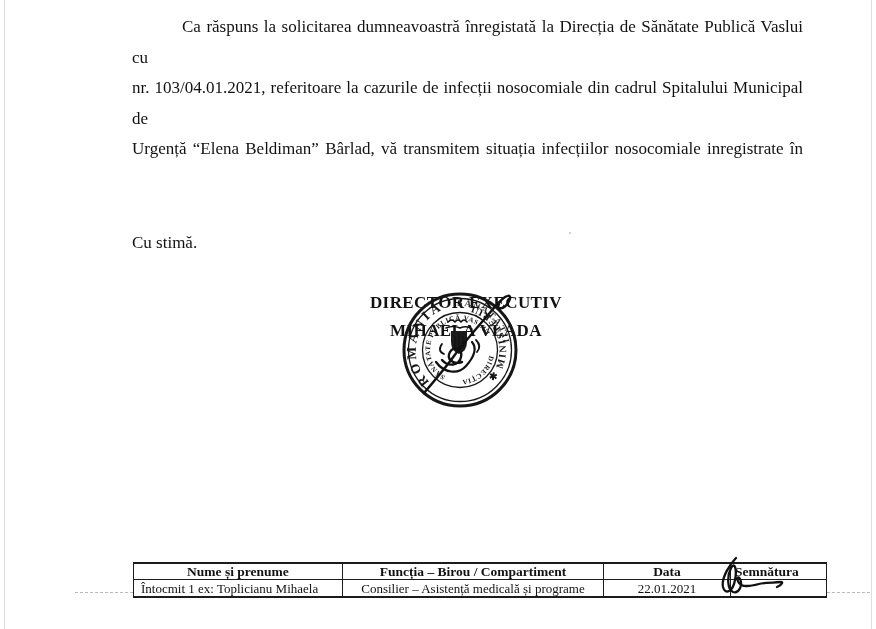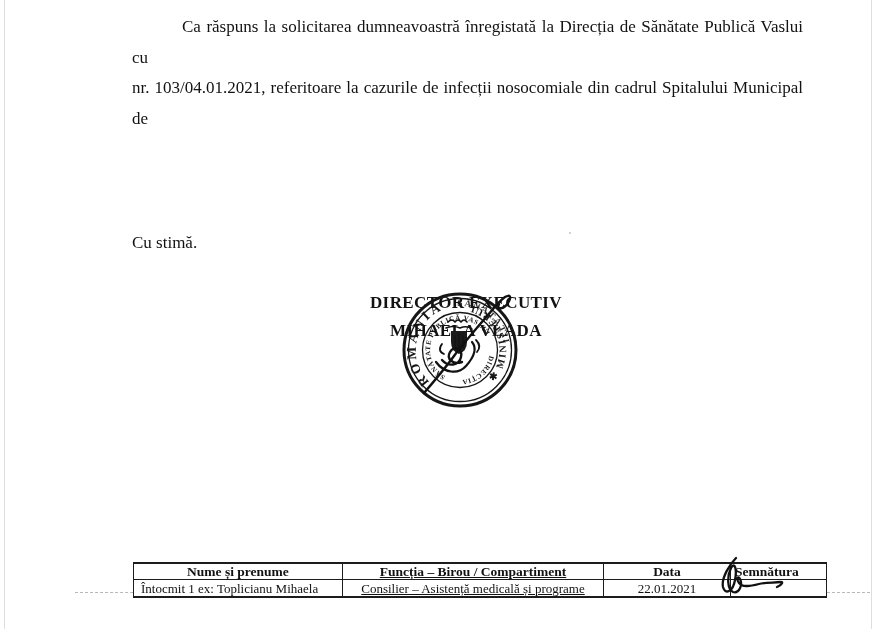--- a/index.html
+++ b/index.html
@@ -18,38 +18,39 @@
   .stamp-svg{position:absolute;left:396px;top:286px;width:128px;height:128px;}
   .speck{position:absolute;width:2px;height:2px;background:#9a9a9a;border-radius:50%;opacity:.6;}
   .under-line{position:absolute;left:75px;top:592px;width:795px;height:0;
               border-top:1px dashed #b8b8b8;z-index:1;}
   table.footer{position:absolute;left:133px;top:562px;width:657px;z-index:2;
                border-collapse:collapse;table-layout:fixed;font-size:13.5px;background:#fff;}
   table.footer td{border:1.5px solid #1c1c1c;padding:0 4px;white-space:nowrap;overflow:visible;
                   height:15px;line-height:13px;vertical-align:middle;}
   table.footer tr.hdr td{border-top:2px solid #1c1c1c;font-weight:bold;text-align:center;}
   table.footer tr.row td{border-bottom:2px solid #1c1c1c;height:16px;font-size:13px;}
-  td.c-name{width:200px;margin-top:31px;} td.c-func{width:252px;text-align:center;text-decoration:underline;}
+  td.c-name{width:200px;margin-top:31px;} td.c-func{width:252px;text-align:center;}
   td.c-data{width:118px;text-align:center;} td.c-sign{width:87px;}
   tr.row td.c-name{text-align:left;padding-left:7px;}
   .table-sign-svg{position:absolute;left:700px;top:550px;width:92px;height:52px;z-index:3;}
   .st-ring{fill:none;stroke:#161616;}
   .st-txt{fill:#161616;font-family:"Liberation Serif",serif;font-weight:bold;}
   .ink{fill:none;stroke:#111;stroke-linecap:round;stroke-linejoin:round;}
 </style>
 </head>
 <body>
 
 <div class="page">
   <div class="scan-edge left"></div>
   <div class="scan-edge right"></div>
 
   <div class="body-text">
     <div class="body-line first">Ca răspuns la solicitarea dumneavoastră înregistată la Direcția de Sănătate Publică Vaslui cu</div>
     <div class="body-line">nr. 103/04.01.2021, referitoare la cazurile de infecții nosocomiale din cadrul Spitalului Municipal de</div>
+    <div class="body-line">Urgență “Elena Beldiman” Bârlad, vă transmitem situația infecțiilor nosocomiale inregistrate în</div>
   </div>
 
   <div class="closing">Cu stimă.</div>
 
   <div class="speck" style="left:569px;top:232px;"></div>
 
   <div class="sig-block">
     <div>DIRECTOR EXECUTIV</div>
     <div>MIHAELA VLADA</div>
   </div>

